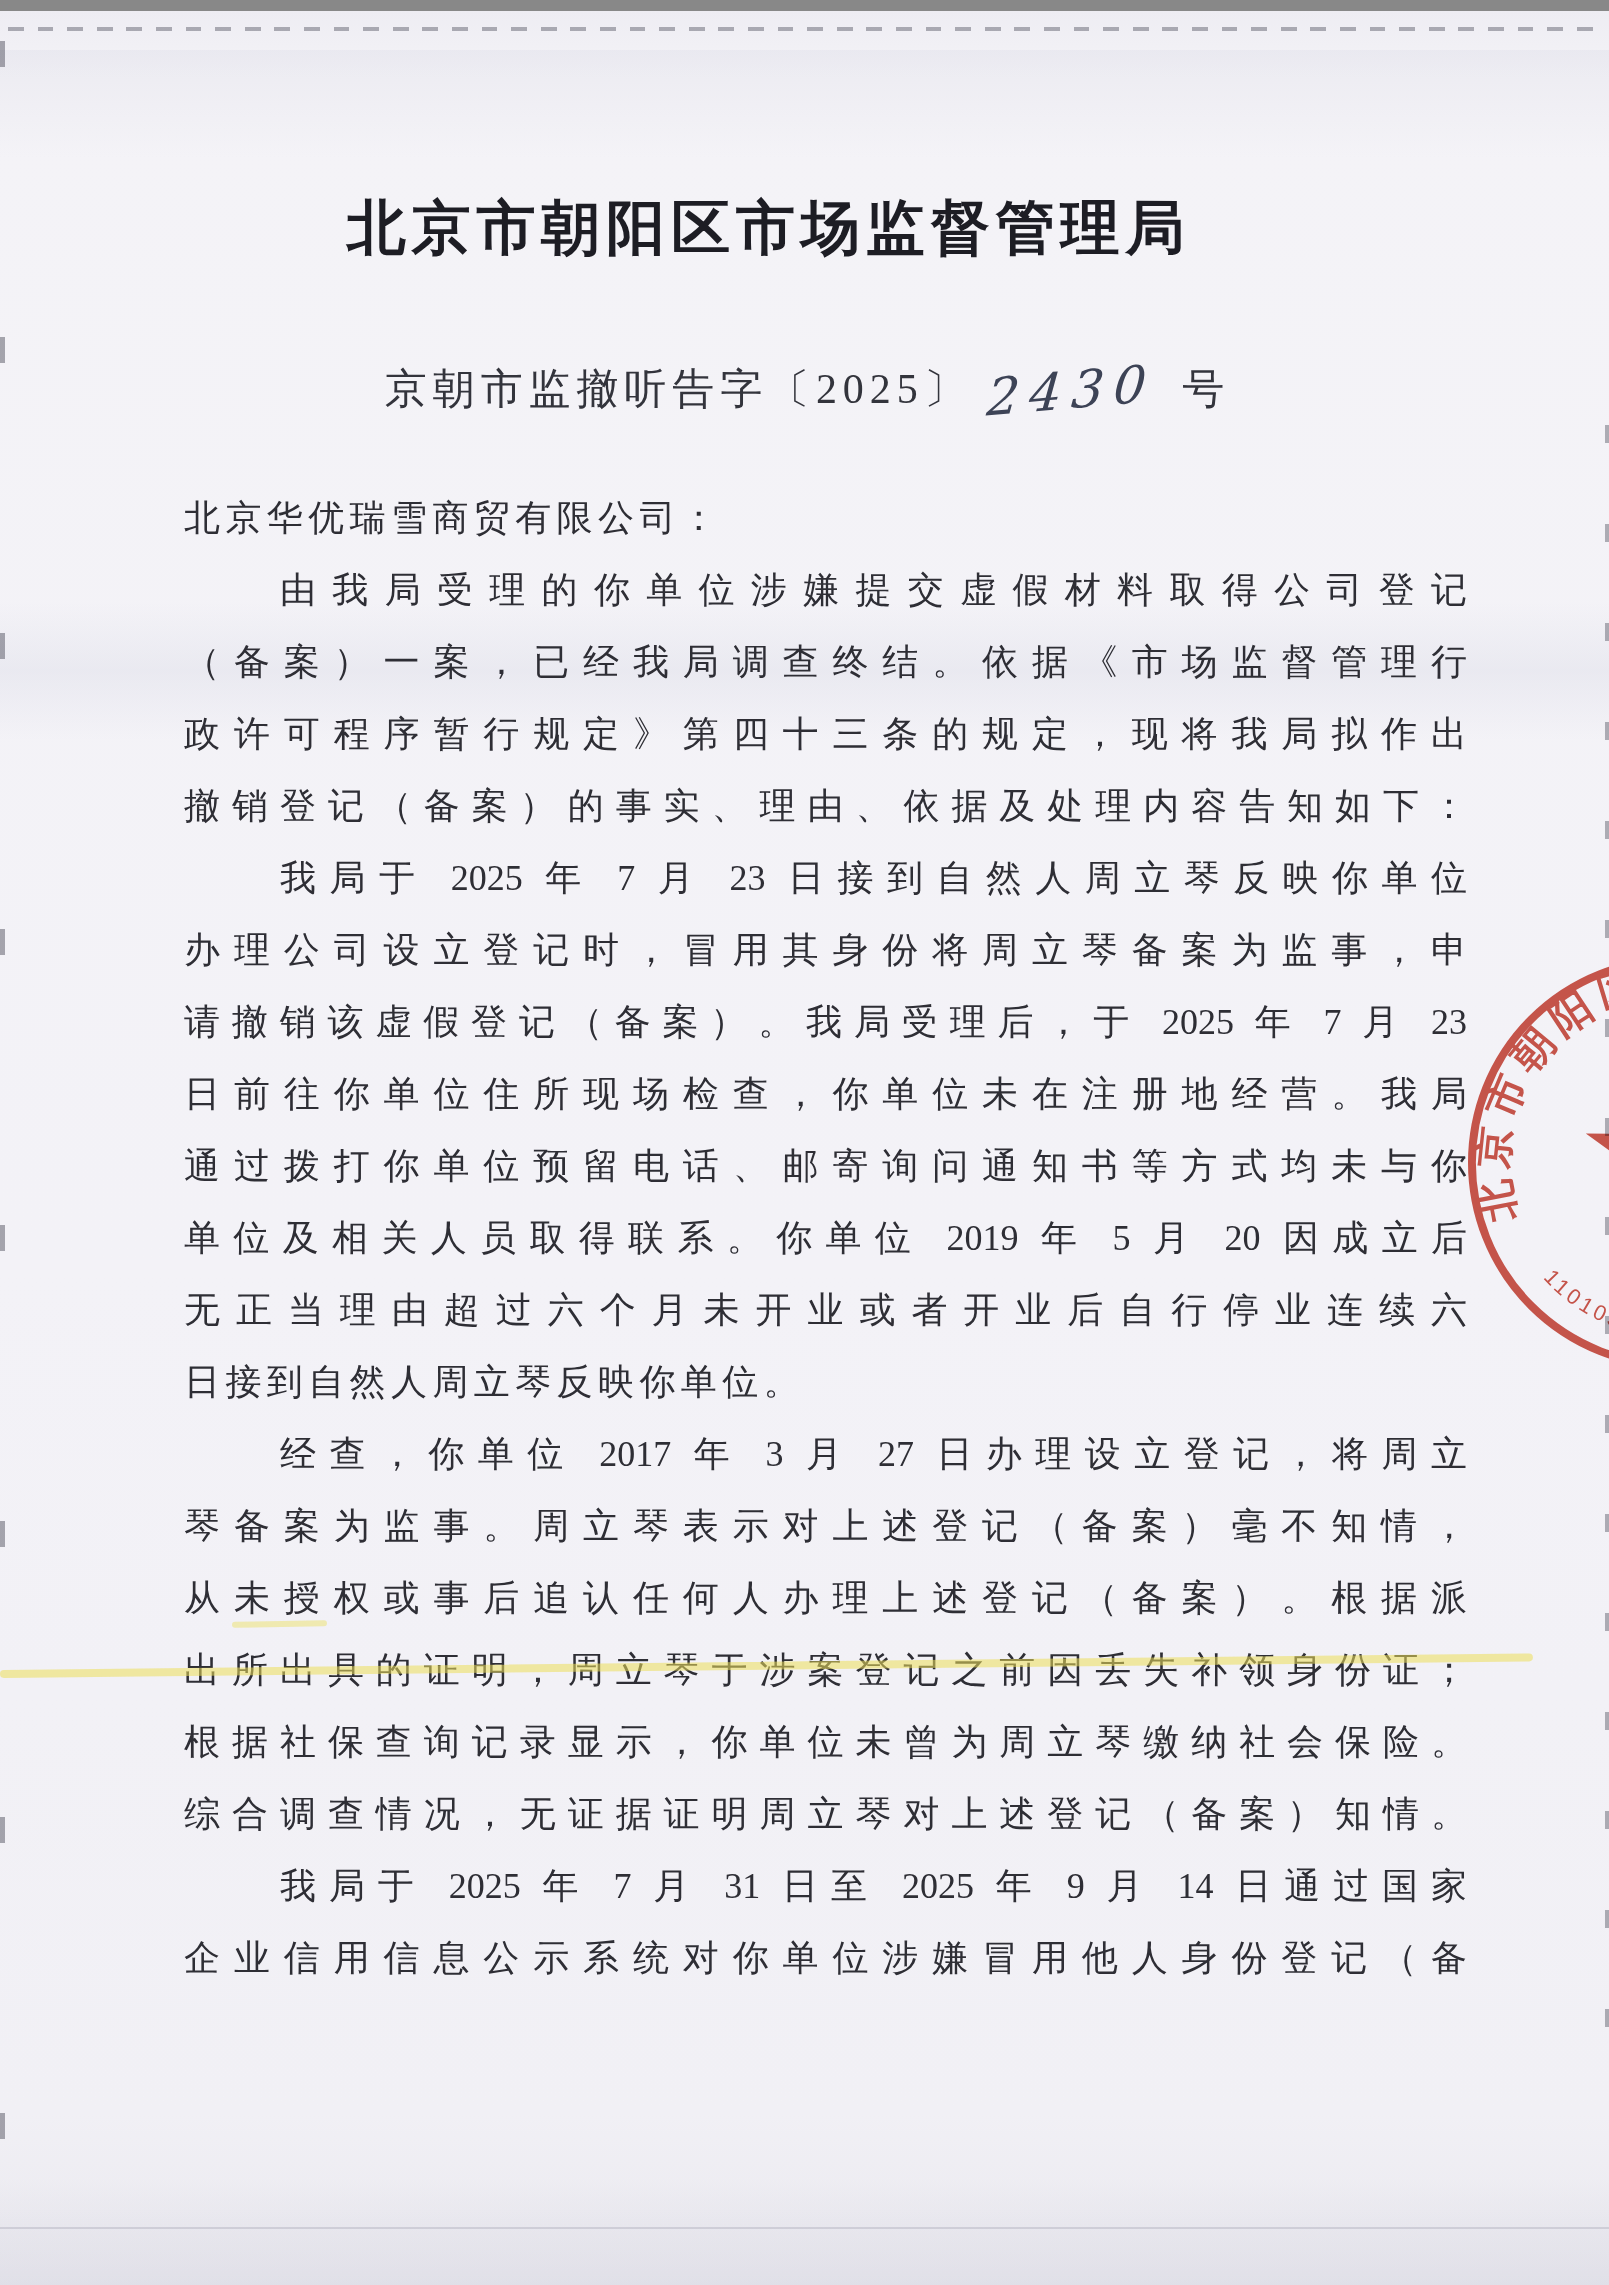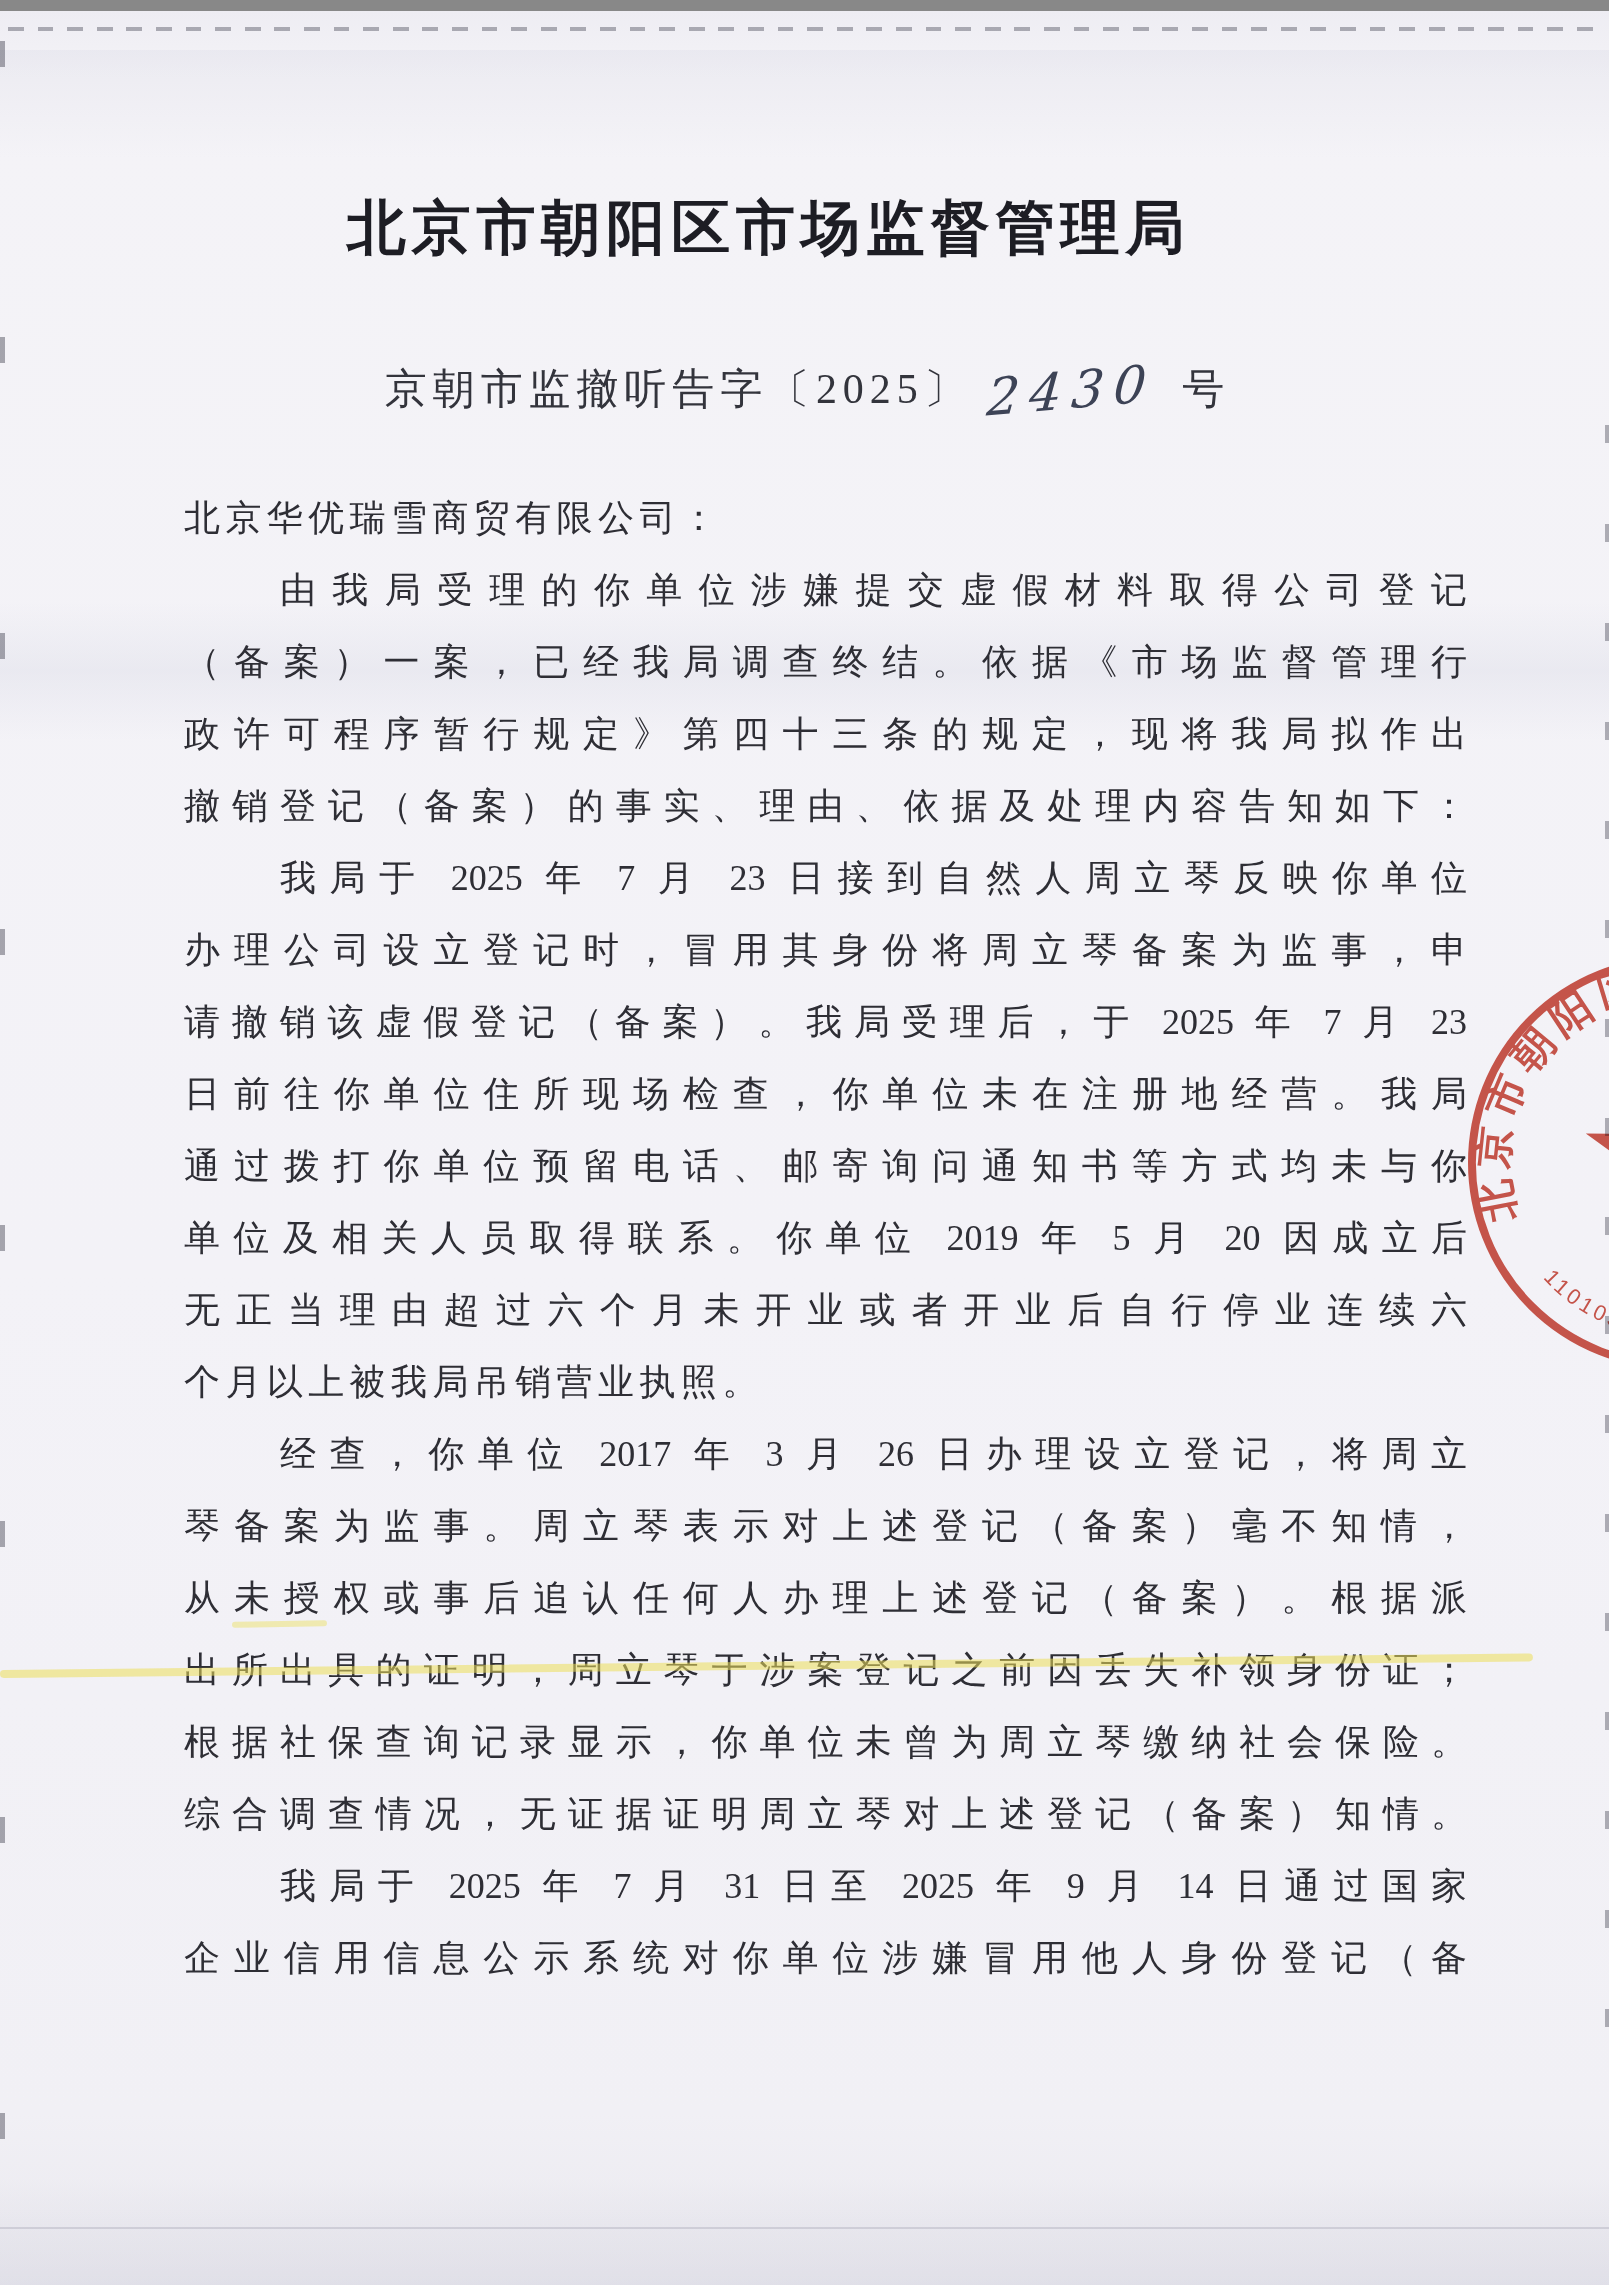--- a/index.html
+++ b/index.html
@@ -129,22 +129,22 @@
       <div class="line j">（备案）一案，已经我局调查终结。依据《市场监督管理行</div>
       <div class="line j">政许可程序暂行规定》第四十三条的规定，现将我局拟作出</div>
       <div class="line j">撤销登记（备案）的事实、理由、依据及处理内容告知如下：</div>
       <div class="line j indent">我局于 2025 年 7 月 23 日接到自然人周立琴反映你单位</div>
       <div class="line j">办理公司设立登记时，冒用其身份将周立琴备案为监事，申</div>
       <div class="line j">请撤销该虚假登记（备案）。我局受理后，于 2025 年 7 月 23</div>
       <div class="line j">日前往你单位住所现场检查，你单位未在注册地经营。我局</div>
       <div class="line j">通过拨打你单位预留电话、邮寄询问通知书等方式均未与你</div>
       <div class="line j">单位及相关人员取得联系。你单位 2019 年 5 月 20 因成立后</div>
       <div class="line j">无正当理由超过六个月未开业或者开业后自行停业连续六</div>
-      <div class="line">个月以上被我局吊销营业执照。</div>
-      <div class="line j indent">经查，你单位 2017 年 3 月 26 日办理设立登记，将周立</div>
+      <div class="line">日接到自然人周立琴反映你单位。</div>
+      <div class="line j indent">经查，你单位 2017 年 3 月 27 日办理设立登记，将周立</div>
       <div class="line j">琴备案为监事。周立琴表示对上述登记（备案）毫不知情，</div>
       <div class="line j">从未授权或事后追认任何人办理上述登记（备案）。根据派</div>
       <div class="line j">出所出具的证明，周立琴于涉案登记之前因丢失补领身份证；</div>
       <div class="line j">根据社保查询记录显示，你单位未曾为周立琴缴纳社会保险。</div>
       <div class="line j">综合调查情况，无证据证明周立琴对上述登记（备案）知情。</div>
       <div class="line j indent">我局于 2025 年 7 月 31 日至 2025 年 9 月 14 日通过国家</div>
       <div class="line j">企业信用信息公示系统对你单位涉嫌冒用他人身份登记（备</div>
     </main>
 
   <div class="hl-main"></div>

